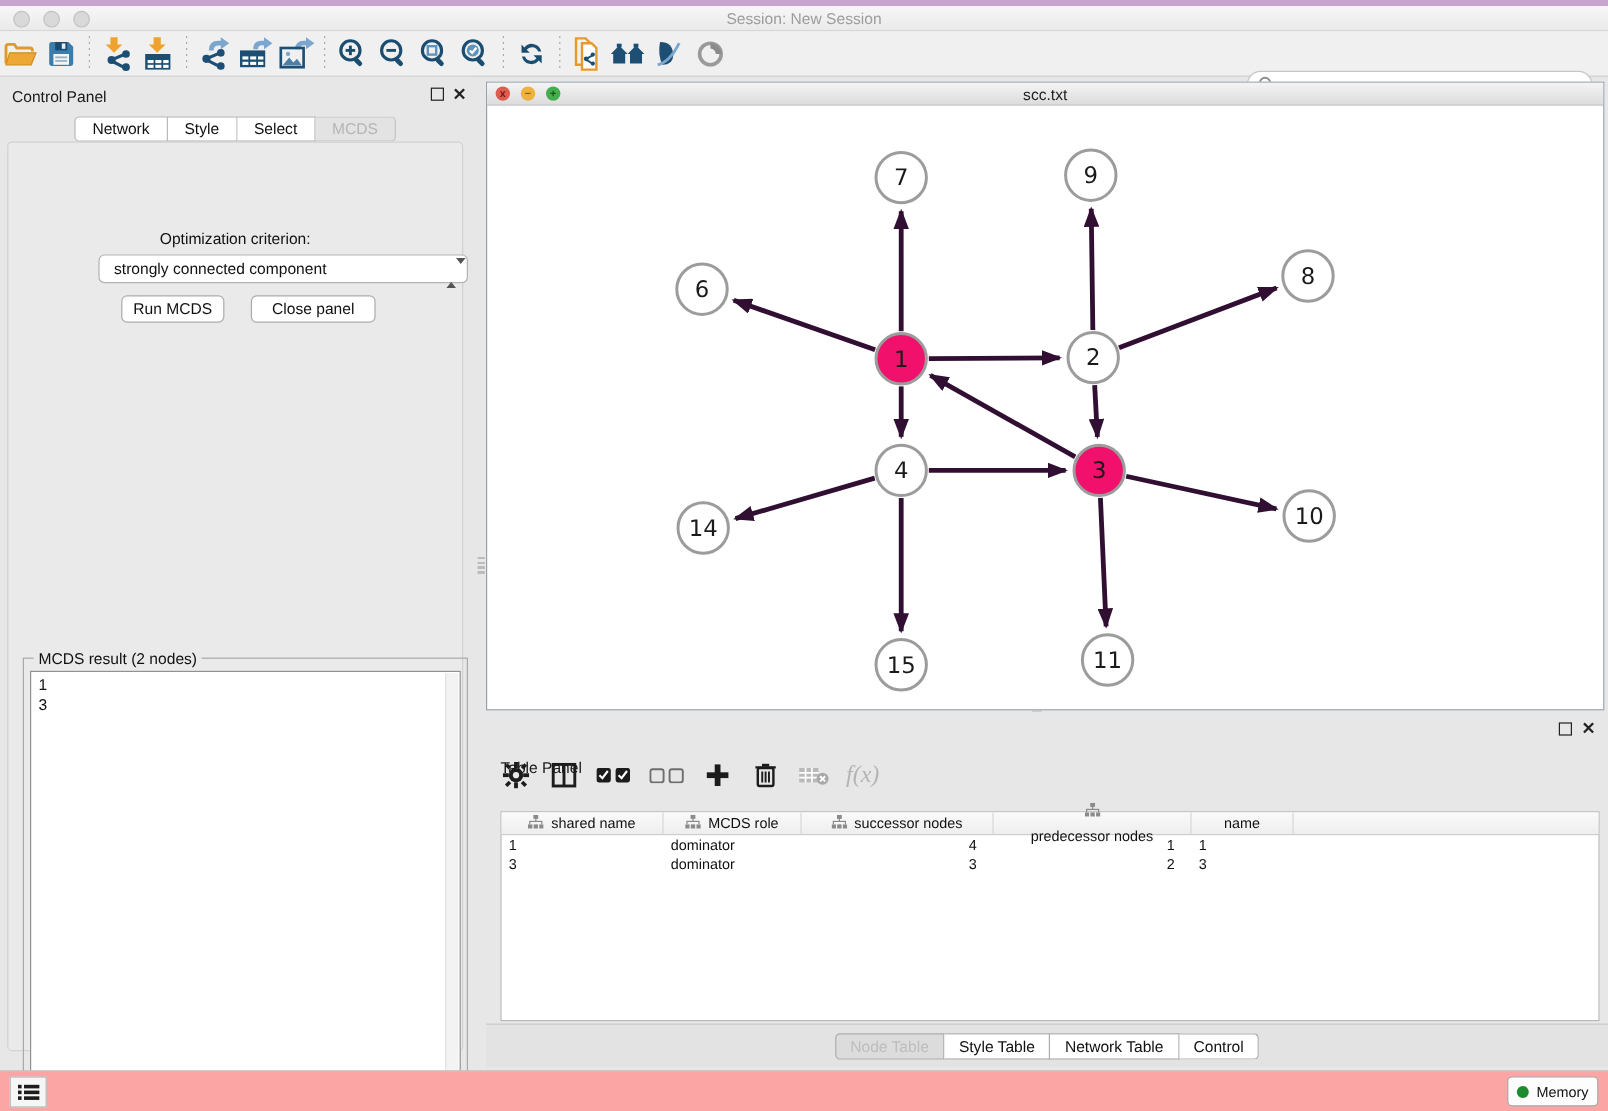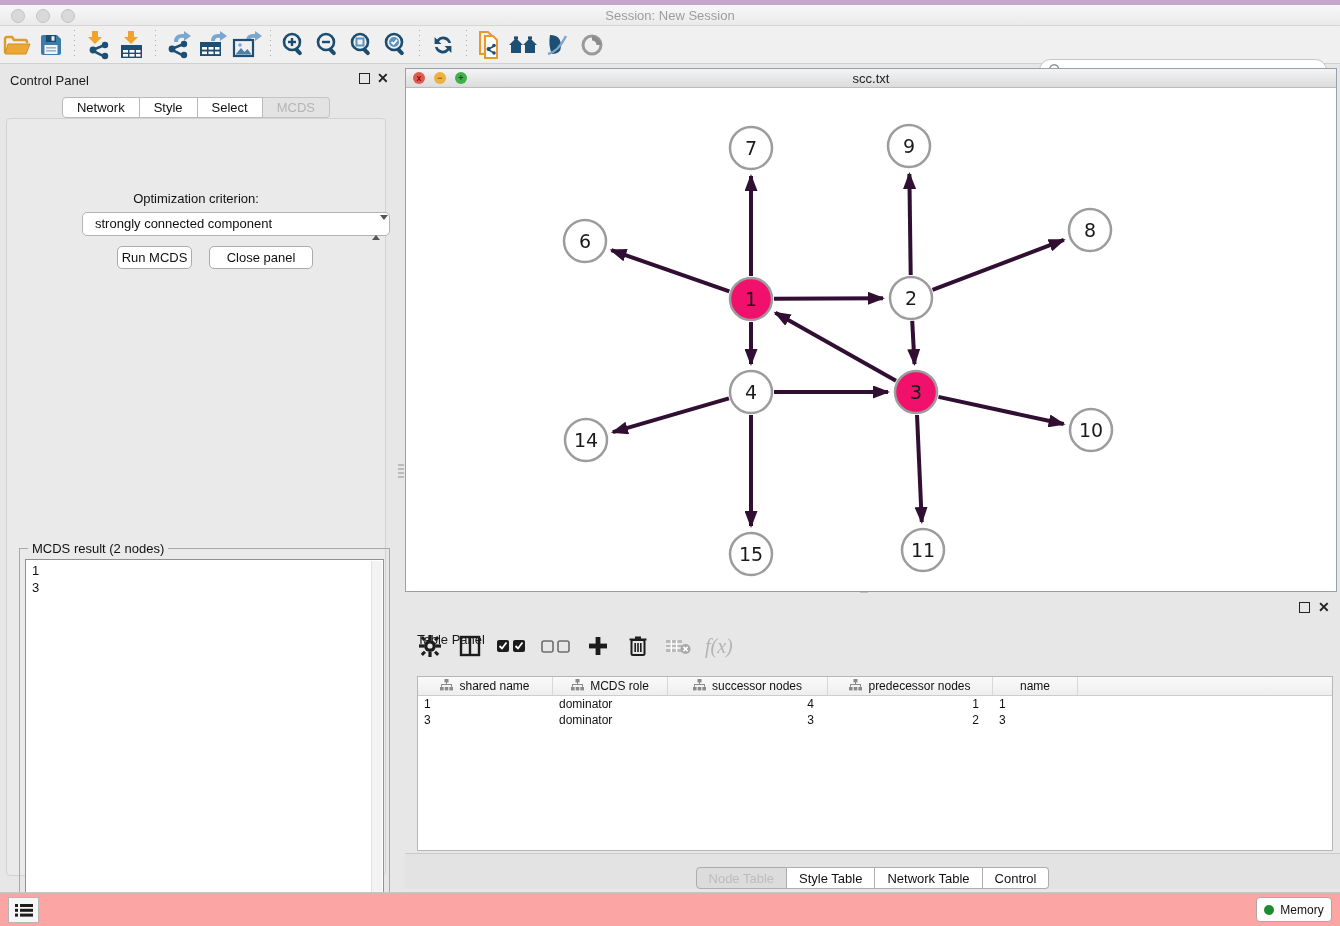--- a/index.html
+++ b/index.html
@@ -49,21 +49,21 @@
     background:#fff; border:1px solid #b3b3b3; border-radius:5px; font-size:13px;
     color:#111; line-height:22px; padding-left:12px;margin-left:31px; }
   .updown { position:absolute; right:8px; top:4px; width:9px; height:16px; }
   .updown .u { width:0; height:0; border-left:4.5px solid transparent; border-right:4.5px solid transparent;
     border-bottom:5px solid #555; margin-bottom:3px; }
   .updown .d { width:0; height:0; border-left:4.5px solid transparent; border-right:4.5px solid transparent;
     border-top:5px solid #555; }
   .cp-btn { position:absolute; top:127px; height:23px; background:#fff;
     border:1px solid #ababab; border-radius:5px; font-size:13px; color:#111;
     font-family:"Liberation Sans",sans-serif; }
-  #run-btn { left:94px; width:75px;margin-left:16px; }
+  #run-btn { left:94px; width:86px; }
   #closep-btn { left:202px; width:104px; }
   #result-group { position:absolute; left:12px; top:429px; width:371px; height:383px;
     border:1px solid #a9a9a9; }
   #result-legend { position:absolute; left:8px; top:-8px; background:#eaeaea;
     padding:0 4px; font-size:13px; color:#111; }
   #result-box { position:absolute; left:5px; top:10px; right:5px; bottom:5px;
     background:#fff; border:1px solid #919191; font-size:13px; color:#111;
     padding:2px 6px; line-height:17px; white-space:pre; }
   #result-scroll { position:absolute; top:1px; right:1px; bottom:1px; width:11px;
     background:#f3f3f3; border-left:1px solid #e2e2e2; }
@@ -95,21 +95,21 @@
     background:#fff; border:1px solid #b7b7b7; }
   #nt-header { display:flex; height:19px; background:linear-gradient(#fafafa,#eeeeee);
     border-bottom:1px solid #cdcdcd; }
   .nt-hcell { display:flex; align-items:center; justify-content:center; gap:6px;
     font-size:12px; color:#111; border-right:1px solid #d8d8d8; height:100%; }
   .nt-row { display:flex; height:16px; }
   .nt-cell { font-size:12px; color:#111; padding:1px 6px; overflow:hidden; }
   .al-r { text-align:right; padding-right:14px; }
   #tp-tabs { position:absolute; left:0; bottom:2px; width:100%; height:36px;
     background:#e3e3e3; border-top:1px solid #cacaca; display:flex;
-    align-items:flex-end; justify-content:center; }
+    align-items:center; justify-content:center; }
   .bottom-tab { height:22px; padding:0 12px; font-size:13px; line-height:21px;
     background:#fff; border:1px solid #adadad; border-left:none; color:#111; }
   .bottom-tab:first-child { border-left:1px solid #adadad; border-radius:4px 0 0 4px; }
   .bottom-tab:last-child { border-radius:0 4px 4px 0; }
   .bottom-tab.sel { background:#dcdcdc; color:#bdbdbd; }
 
   
   #status-bar { left:0; top:892px; width:1340px; height:34px; background:#fca5a5;
     border-top:1px solid #c6c6c6; }
   #list-btn { position:absolute; left:8px; top:4px; width:31px; height:26px;
@@ -489,21 +489,21 @@
                 <rect x="1" y="5" width="11" height="1"></rect>
                 <rect x="1" y="5.8" width="1" height="2"></rect>
                 <rect x="11" y="5.8" width="1" height="2"></rect>
                 <rect x="0" y="8" width="3.6" height="3.4"></rect>
                 <rect x="4.7" y="8" width="3.6" height="3.4"></rect>
                 <rect x="9.4" y="8" width="3.6" height="3.4"></rect>
               </g>
             </svg></span>
           <span>successor nodes</span>
         </div>
-        <div class="nt-hcell" style="width: 165px;">
+        <div class="nt-hcell" style="width: 165px; flex-direction: column;">
           <span><svg width="13" height="12" viewBox="0 0 13 12">
               <g fill="#8a8a8a">
                 <rect x="4.5" y="0" width="4" height="3.4"></rect>
                 <rect x="6" y="3" width="1" height="2.4"></rect>
                 <rect x="1" y="5" width="11" height="1"></rect>
                 <rect x="1" y="5.8" width="1" height="2"></rect>
                 <rect x="11" y="5.8" width="1" height="2"></rect>
                 <rect x="0" y="8" width="3.6" height="3.4"></rect>
                 <rect x="4.7" y="8" width="3.6" height="3.4"></rect>
                 <rect x="9.4" y="8" width="3.6" height="3.4"></rect>

